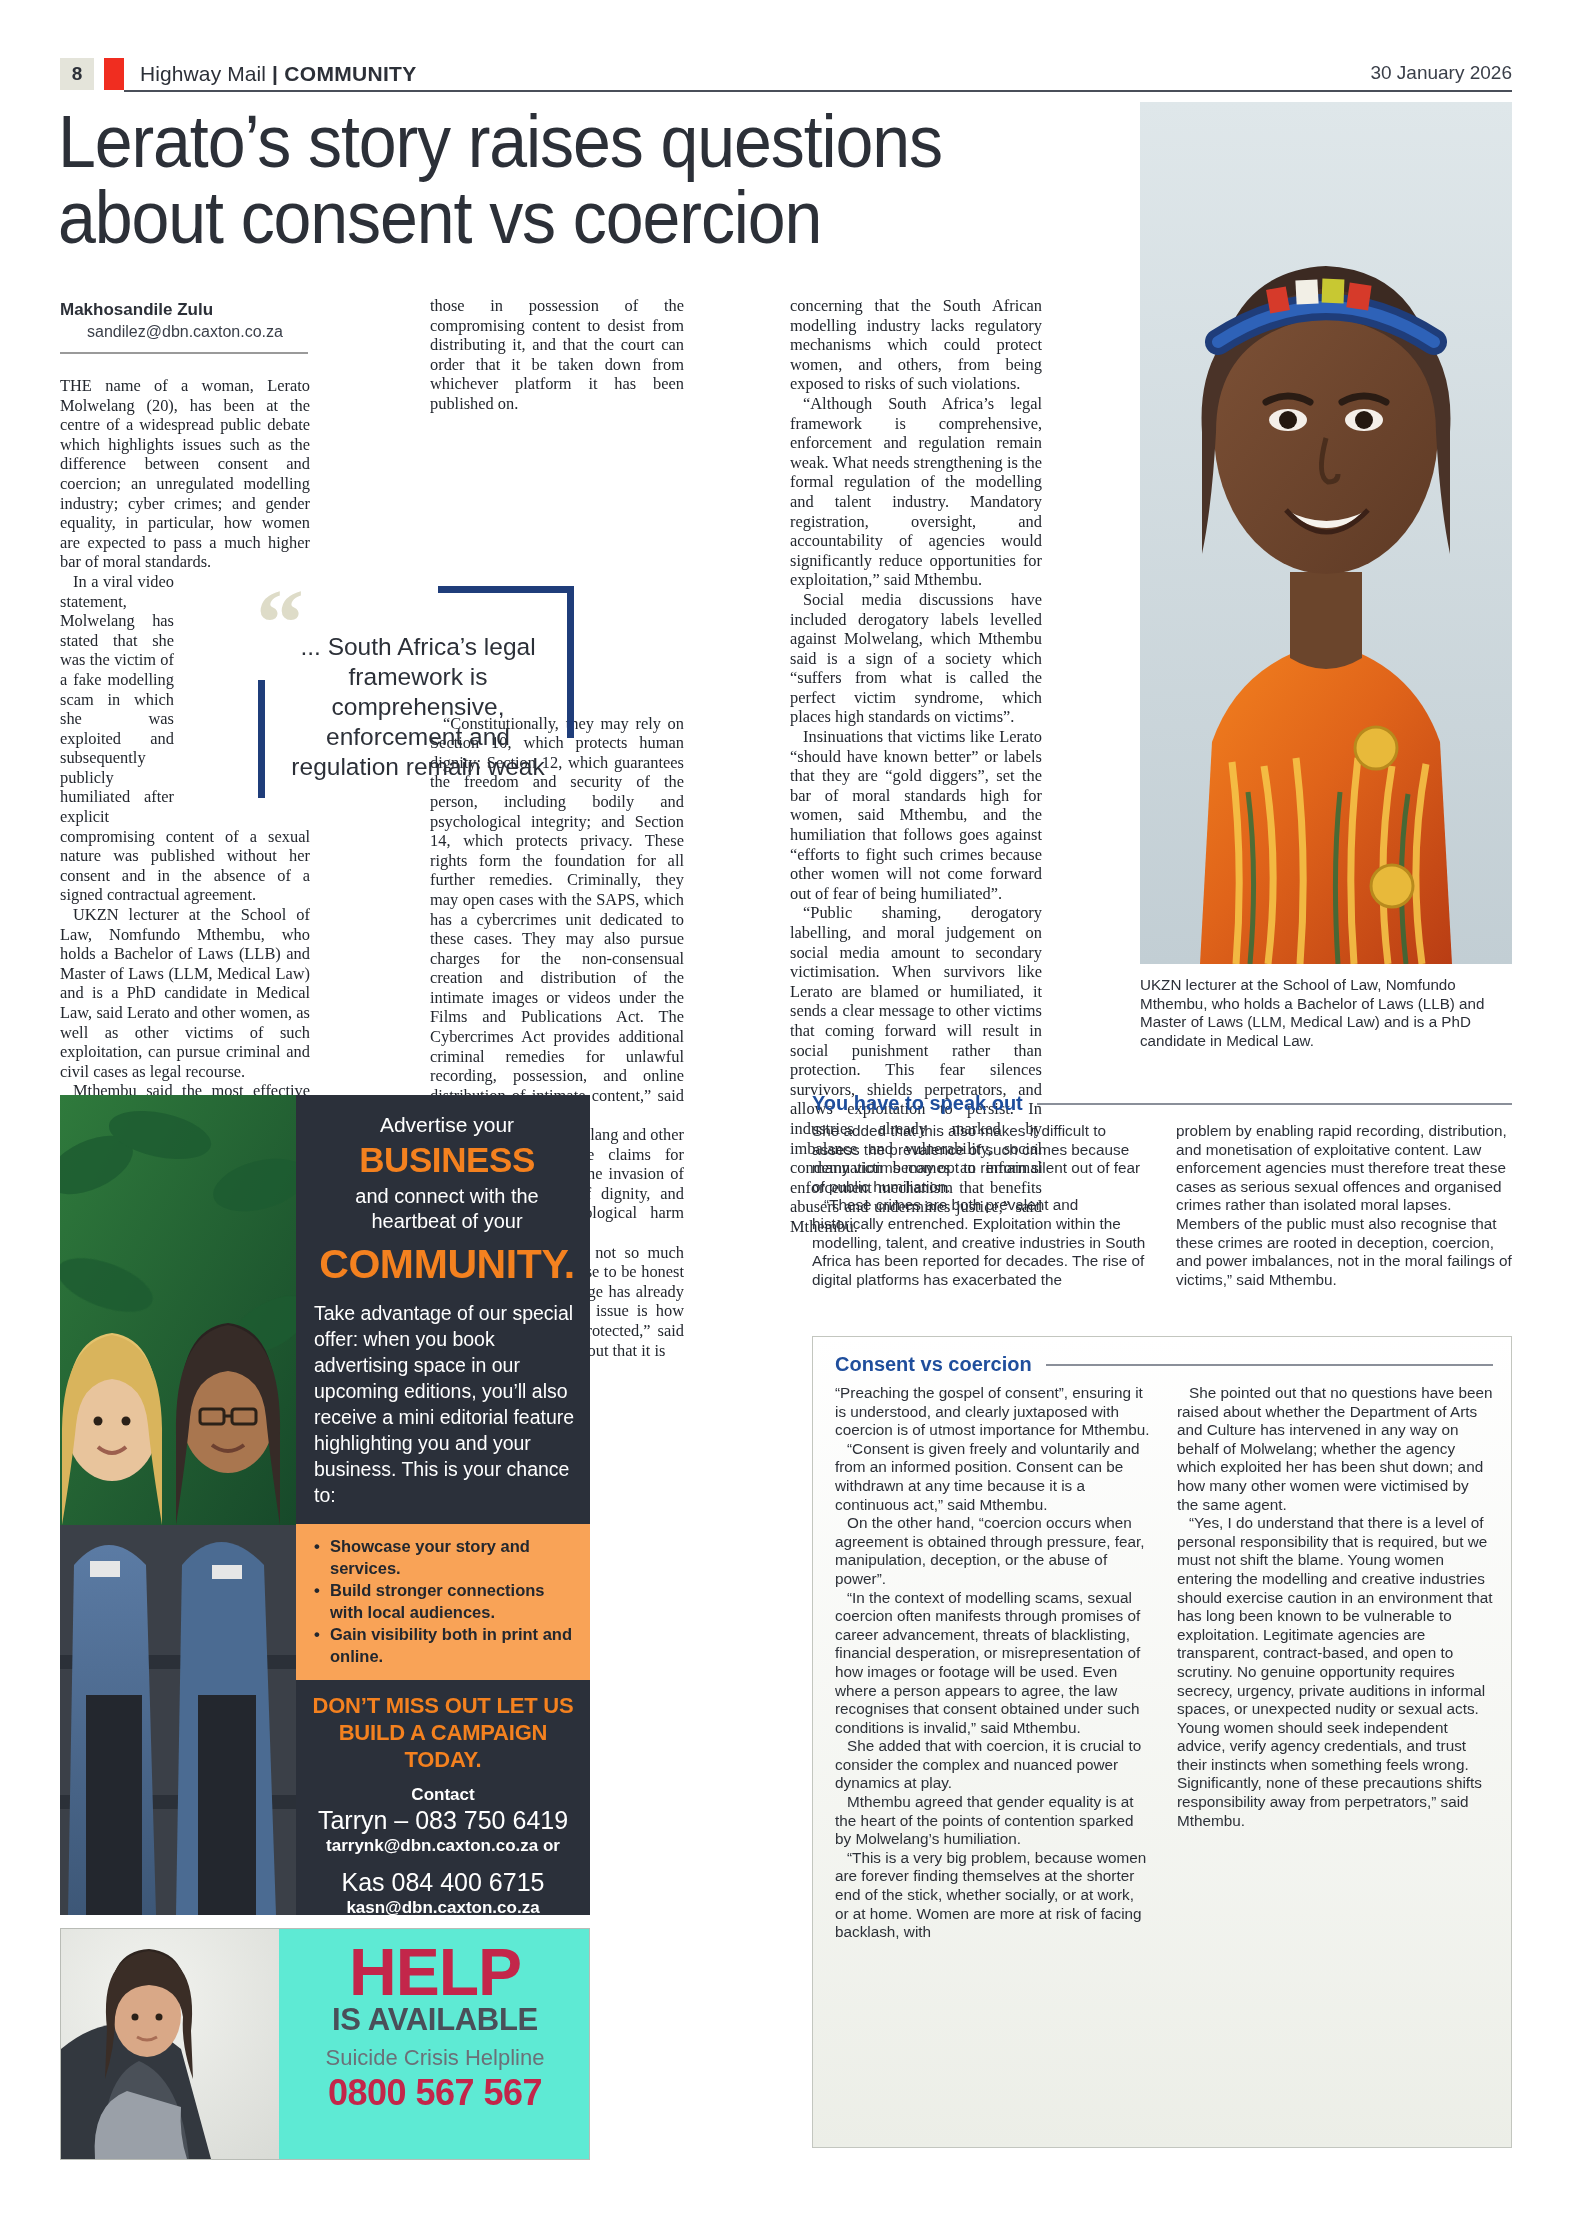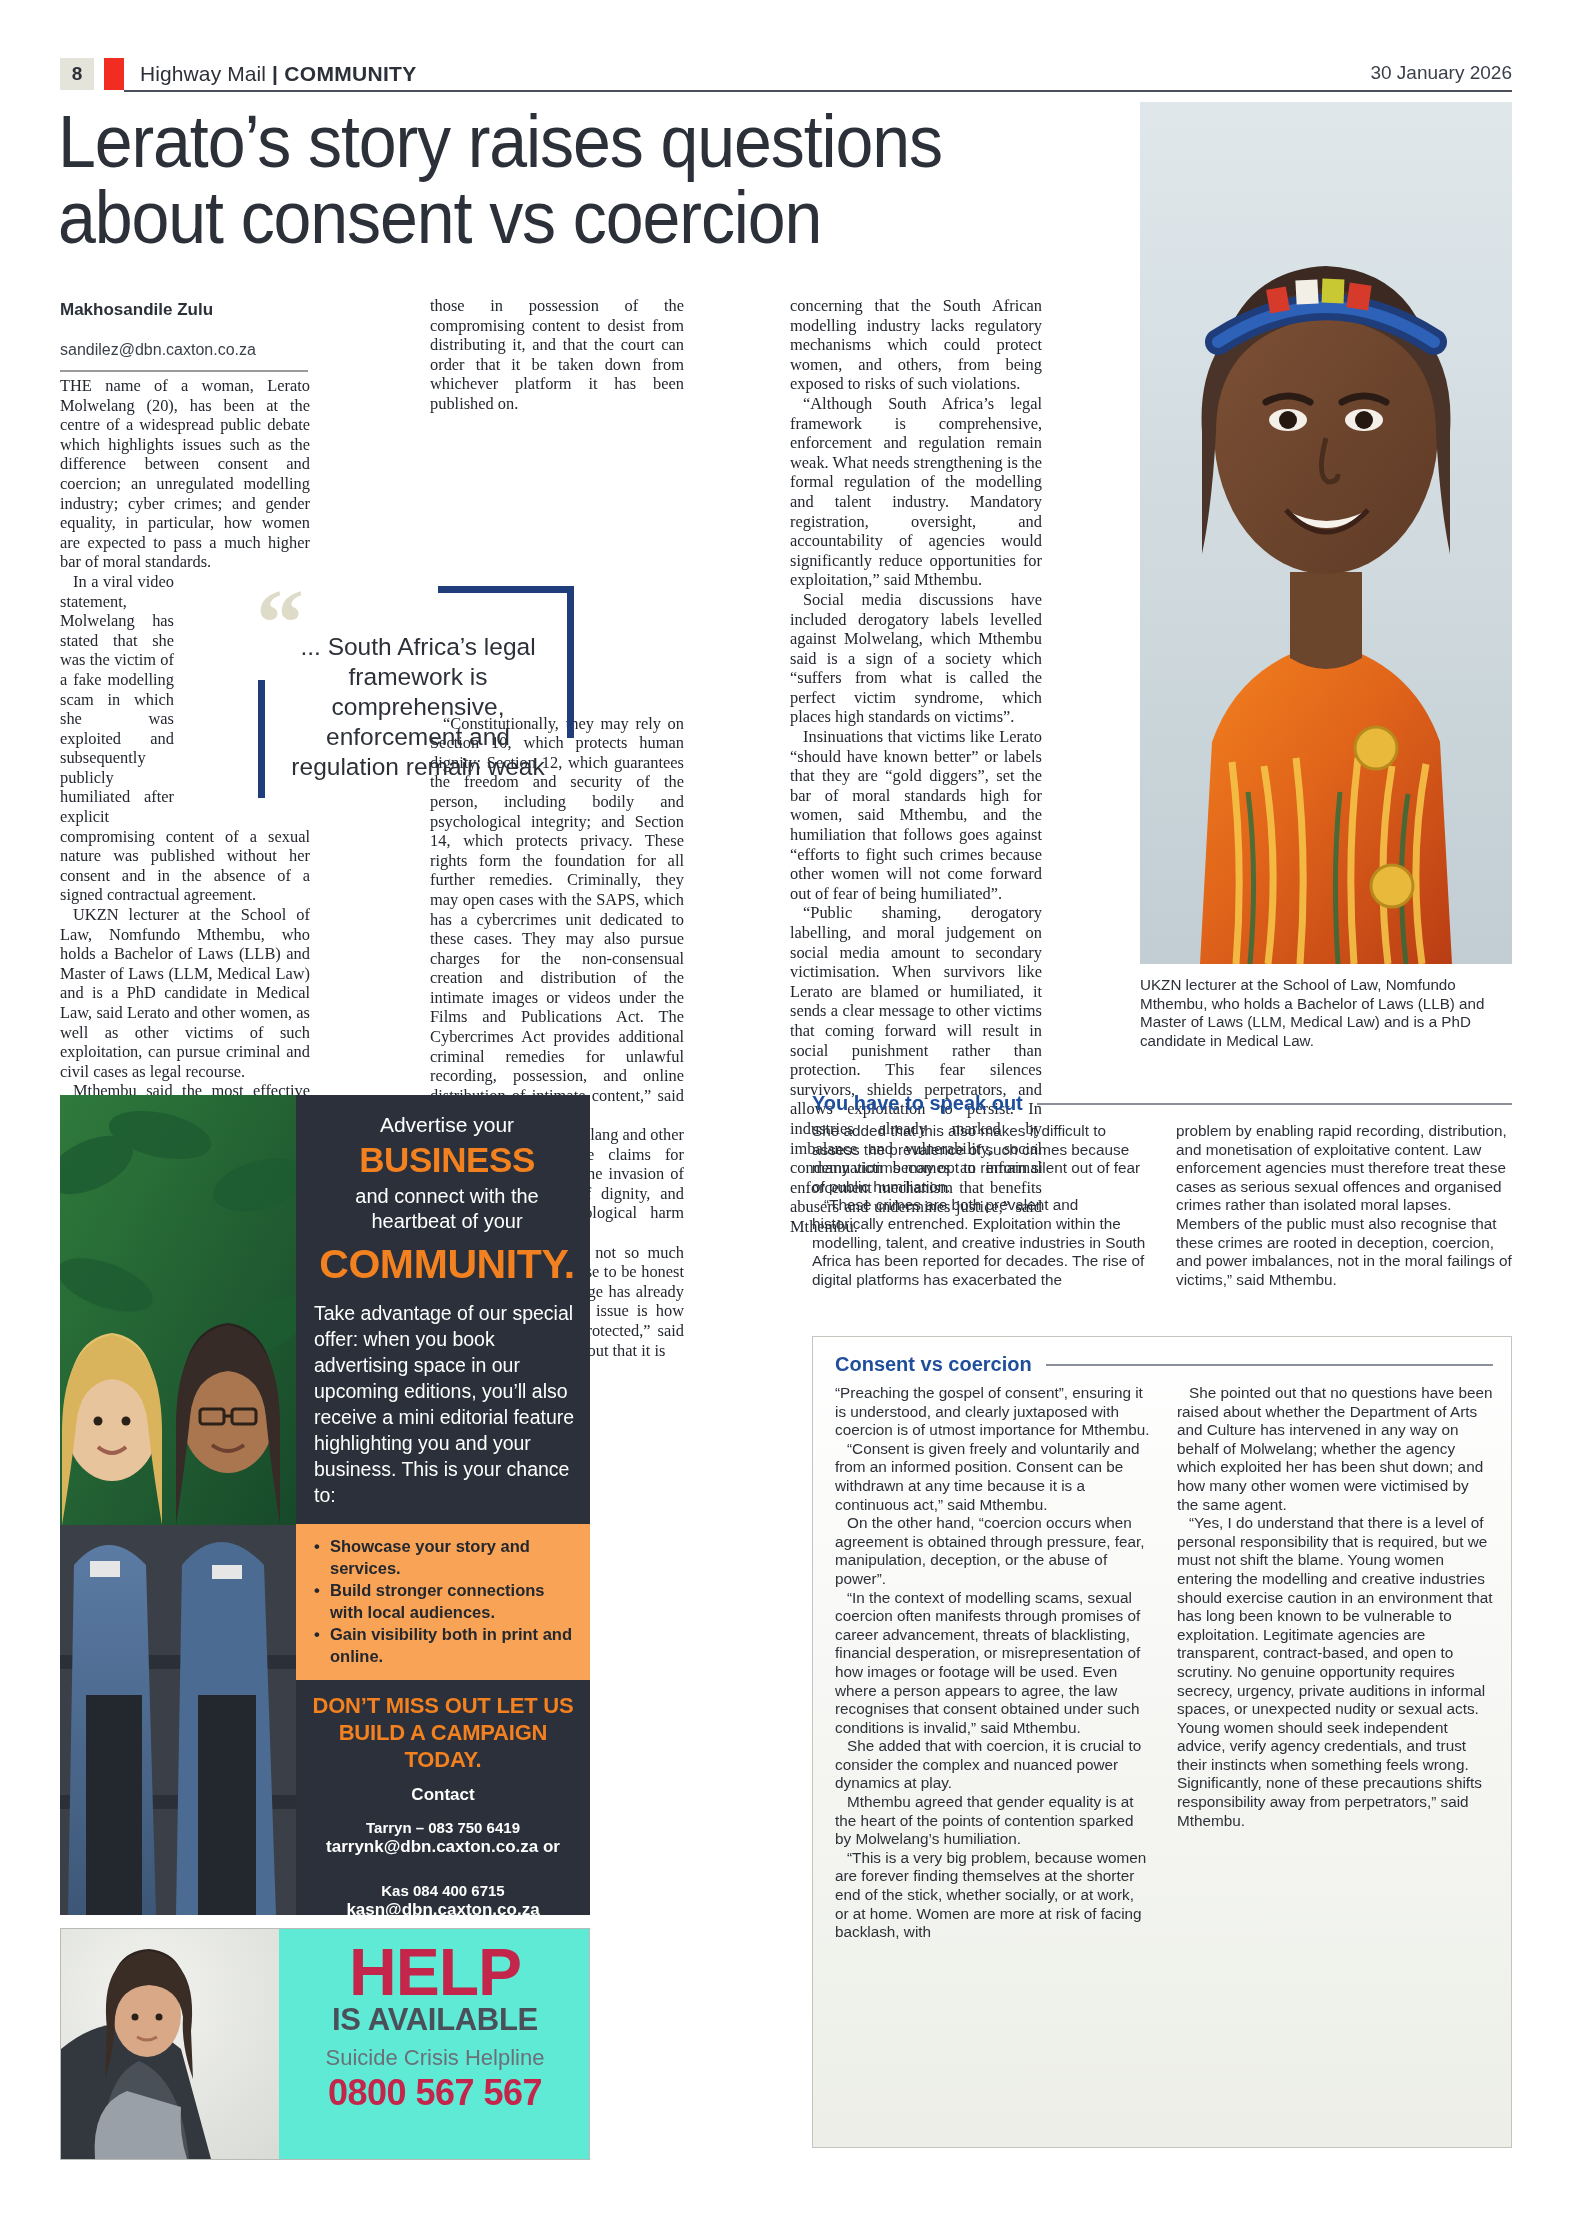--- a/index.html
+++ b/index.html
@@ -28,21 +28,21 @@
     position: absolute; left: 58px; top: 104px; width: 1060px;
     font-family: "Liberation Sans", sans-serif;
     font-size: 74px; line-height: 76px; font-weight: 300;
     color: #2c3038; letter-spacing: -1.2px;
     transform: scaleX(0.92); transform-origin: left top;
   }
 
   
   .byline { position: absolute; left: 60px; top: 300px; width: 250px; }
   .byline-name { font-size: 17px; font-weight: bold; color: #2c3038; }
-  .byline-mail { font-size: 16px; color: #3a3f49; margin-top: 21px; }
+  .byline-mail { font-size: 16px; color: #3a3f49; margin-top: 3px; text-align: center; }
   .byline-rule { width: 248px; height: 2px; background: #9a9a9a; margin-top: 11px; }
 
   .col { position: absolute; font-family: "Liberation Serif", serif; font-size: 16.4px; line-height: 19.6px; color: #23272e; text-align: justify; }
   .col p { text-indent: 13px; margin: 0; }
   .col p.first { text-indent: 0; }
 
   #c1 { left: 60px; top: 376px; width: 250px; }
   #c2 { left: 430px; top: 296px; width: 254px; }
   #c3 { left: 790px; top: 296px; width: 252px; }
 
@@ -82,21 +82,21 @@
   .ad-line2 { font-size: 20px; color: #ffffff; font-weight: 300; line-height: 25px; margin-top: 4px; }
   .ad-community { font-size: 41px; color: #f4811f; font-weight: bold; letter-spacing: -.4px; margin-top: 7px; }
   .ad-para { margin-top: 12px; padding: 0 14px 0 18px; font-size: 19.5px; line-height: 26px; color: #ffffff; font-weight: 300; text-align: left; }
   .ad-bullets { background: #f9a357; color: #23272e; padding: 12px 14px 12px 18px; margin-top: 16px; }
   .ad-bullets ul { list-style: none; }
   .ad-bullets li { font-size: 16.5px; line-height: 21.5px; font-weight: bold; position: relative; padding-left: 16px; margin-bottom: 1px; }
   .ad-bullets li:before { content: "\2022"; position: absolute; left: 0; top: 0; }
   .ad-cta { text-align: center; color: #f4811f; font-weight: bold; font-size: 22px; line-height: 27px; padding: 12px 8px 0 8px; letter-spacing: -.2px; }
   .ad-contact { text-align: center; color: #ffffff; padding-top: 12px; }
   .ad-contact .lbl { font-size: 17px; font-weight: bold; }
-  .ad-contact .nm { font-size: 15px; font-weight: bold; margin-top: 14px; }
+  .ad-contact .nm { font-size: 25px; font-weight: normal; margin-top: 1px; }
   .ad-contact .em { font-size: 17px; font-weight: bold; margin-top: 1px; }
   .ad-contact .gap { height: 11px; }
 
   
   .ad-help { position: absolute; left: 60px; top: 1928px; width: 530px; height: 232px; background: #5eead4; border: 1px solid #b9bcb6; overflow: hidden; }
   .help-photo { position: absolute; left: 0; top: 0; width: 218px; height: 230px; overflow: hidden; }
   .help-right { position: absolute; left: 224px; top: 12px; width: 300px; text-align: center; }
   .help-word { font-size: 66px; line-height: 62px; font-weight: bold; color: #c3264a; letter-spacing: -1px; }
   .help-sub { font-size: 31px; line-height: 34px; font-weight: bold; color: #4a4f59; letter-spacing: -.3px; }
   .help-line { font-size: 22px; color: #6b7078; margin-top: 8px; font-weight: 300; }

